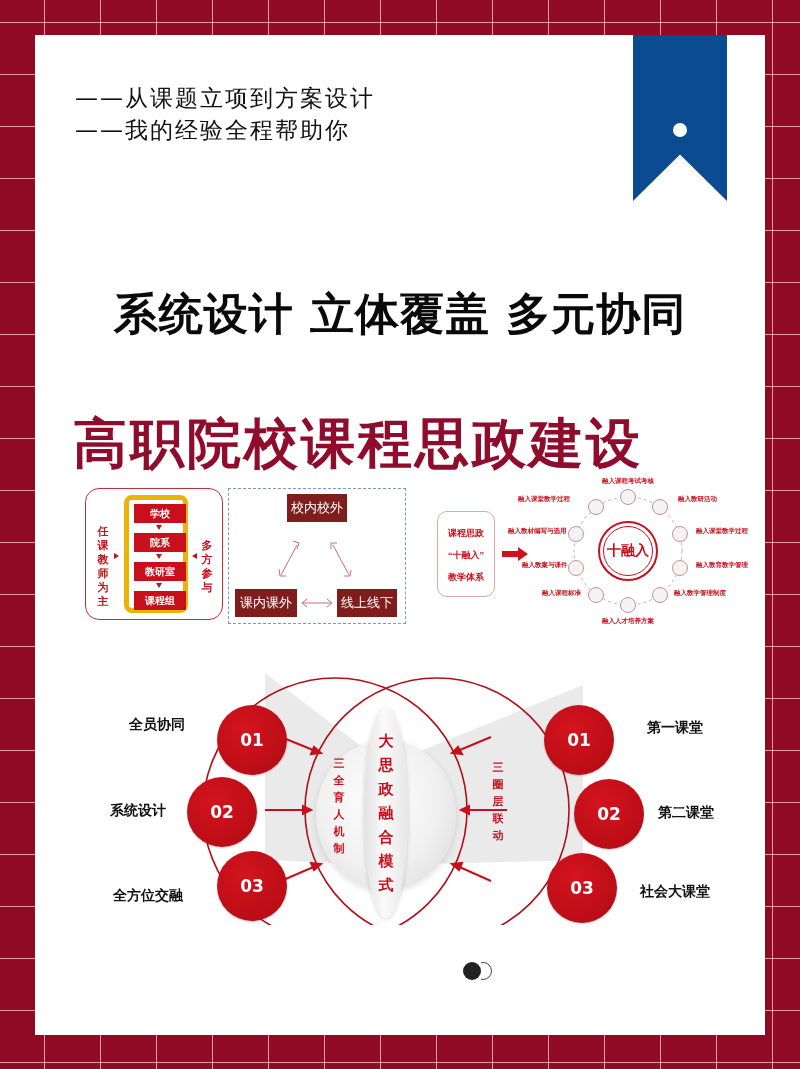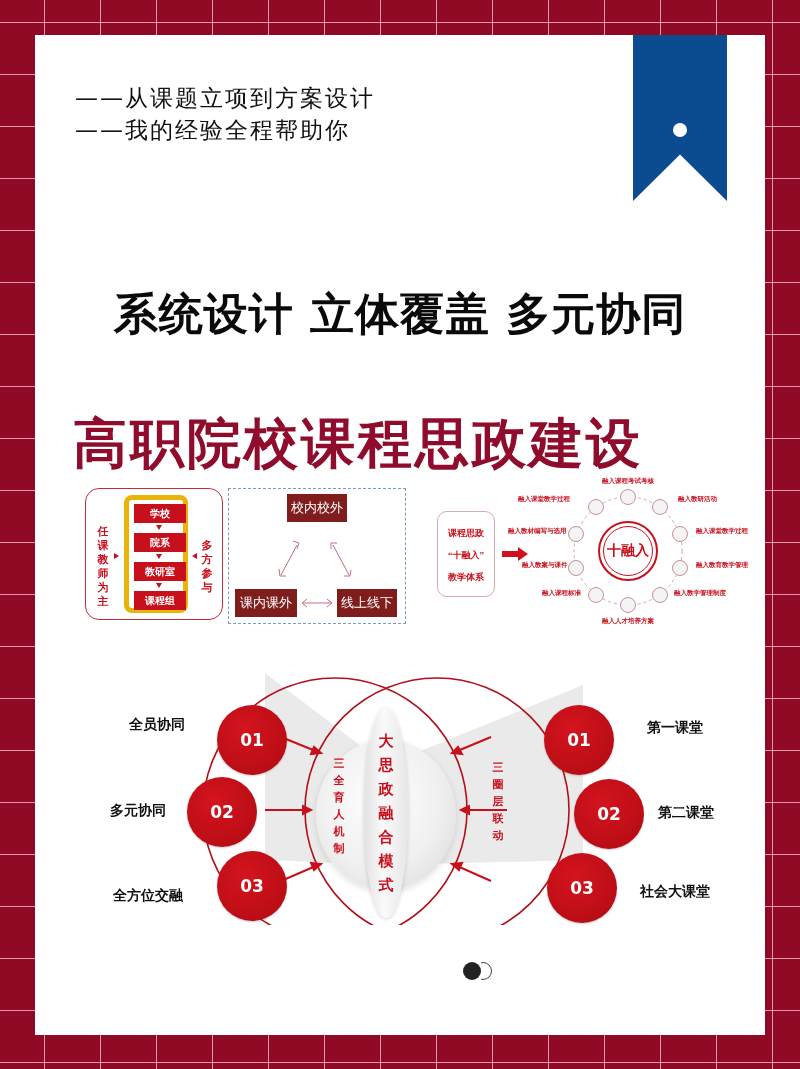--- a/index.html
+++ b/index.html
@@ -274,21 +274,21 @@
     </div>
 
     <div class="num" style="left:157px; top:85px;">01</div>
     <div class="num" style="left:127px; top:157px;">02</div>
     <div class="num" style="left:157px; top:231px;">03</div>
     <div class="num" style="left:484px; top:85px;">01</div>
     <div class="num" style="left:514px; top:159px;">02</div>
     <div class="num" style="left:487px; top:233px;">03</div>
 
     <div class="sidelbl" style="left:34px; top:61px;">全员协同</div>
-    <div class="sidelbl" style="left:15px; top:147px;">多元协同</div>
+    <div class="sidelbl" style="left:15px; top:147px;">系统设计</div>
     <div class="sidelbl" style="left:18px; top:232px;">全方位交融</div>
     <div class="sidelbl" style="left:552px; top:64px;">第一课堂</div>
     <div class="sidelbl" style="left:563px; top:149px;">第二课堂</div>
     <div class="sidelbl" style="left:545px; top:228px;">社会大课堂</div>
   </div>
 
   <div class="footer">
     <div class="toggle">
       <div class="dark"></div>
       <div class="light"></div>

